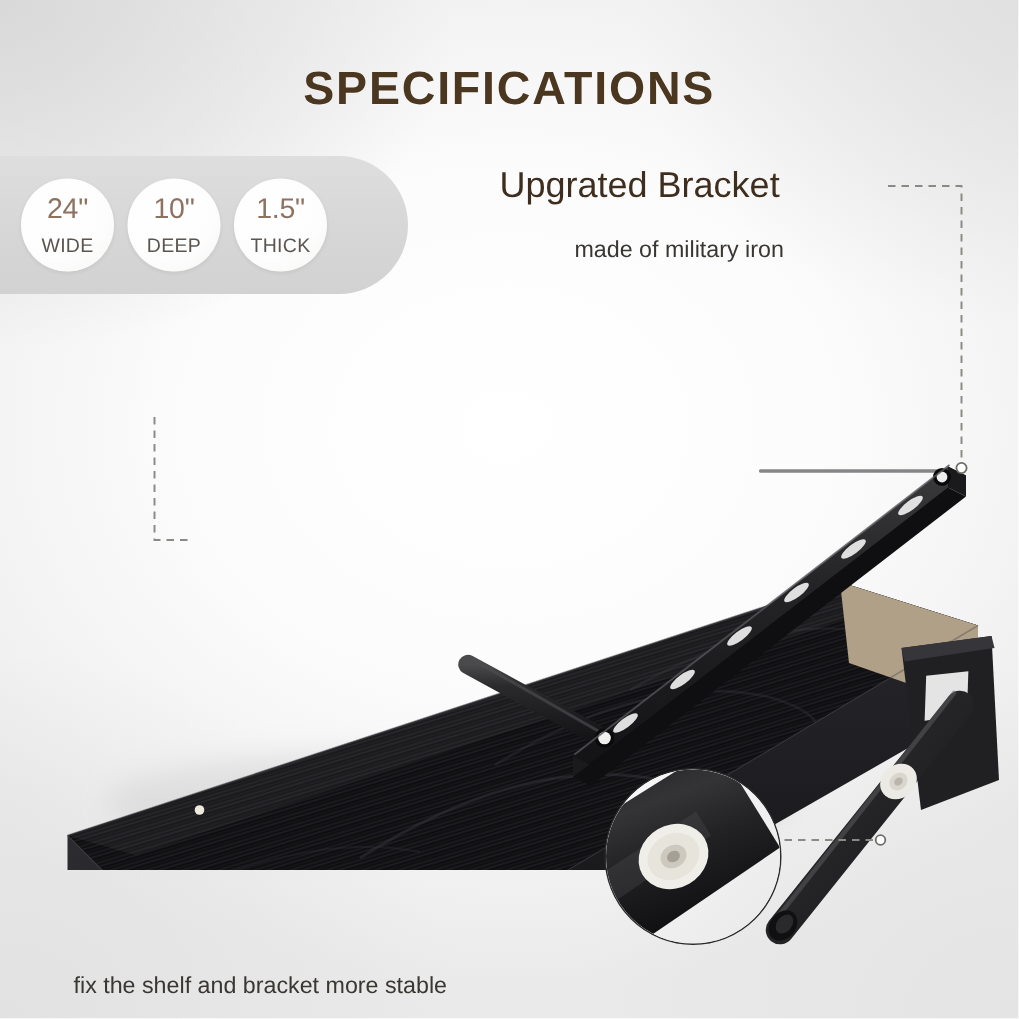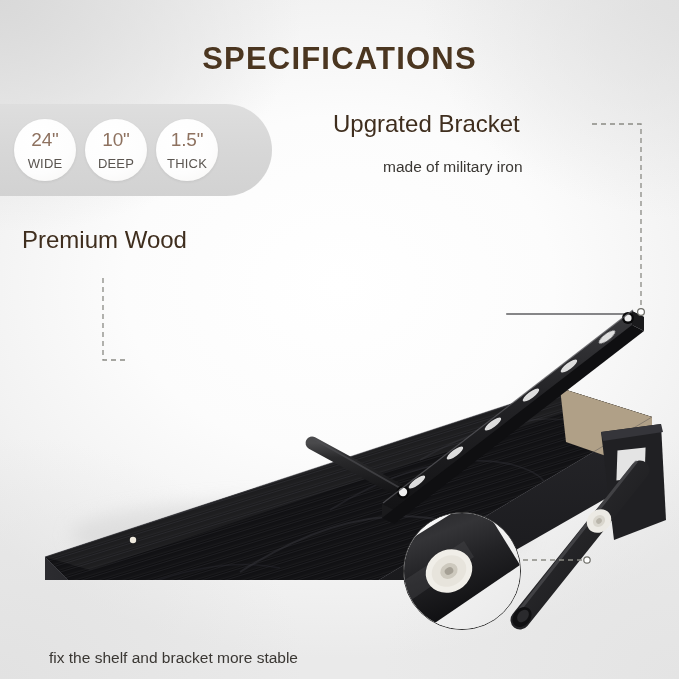--- a/index.html
+++ b/index.html
@@ -372,17 +372,16 @@
       <span class="badge-num">1.5"</span>
       <span class="badge-lbl">THICK</span>
     </div>
   </div>
 
   <div id="title">SPECIFICATIONS</div>
 
   <div class="callout-title" id="co-bracket-title">Upgrated Bracket</div>
   <div class="callout-sub" id="co-bracket-sub">made of military iron</div>
 
-  <div class="callout-title" id="co-wood-title">Premium Wood</div>
 
   <div class="callout-sub" id="co-rubber-sub">fix the shelf and bracket more stable</div>
 
 </div>
 
 </body></html>

